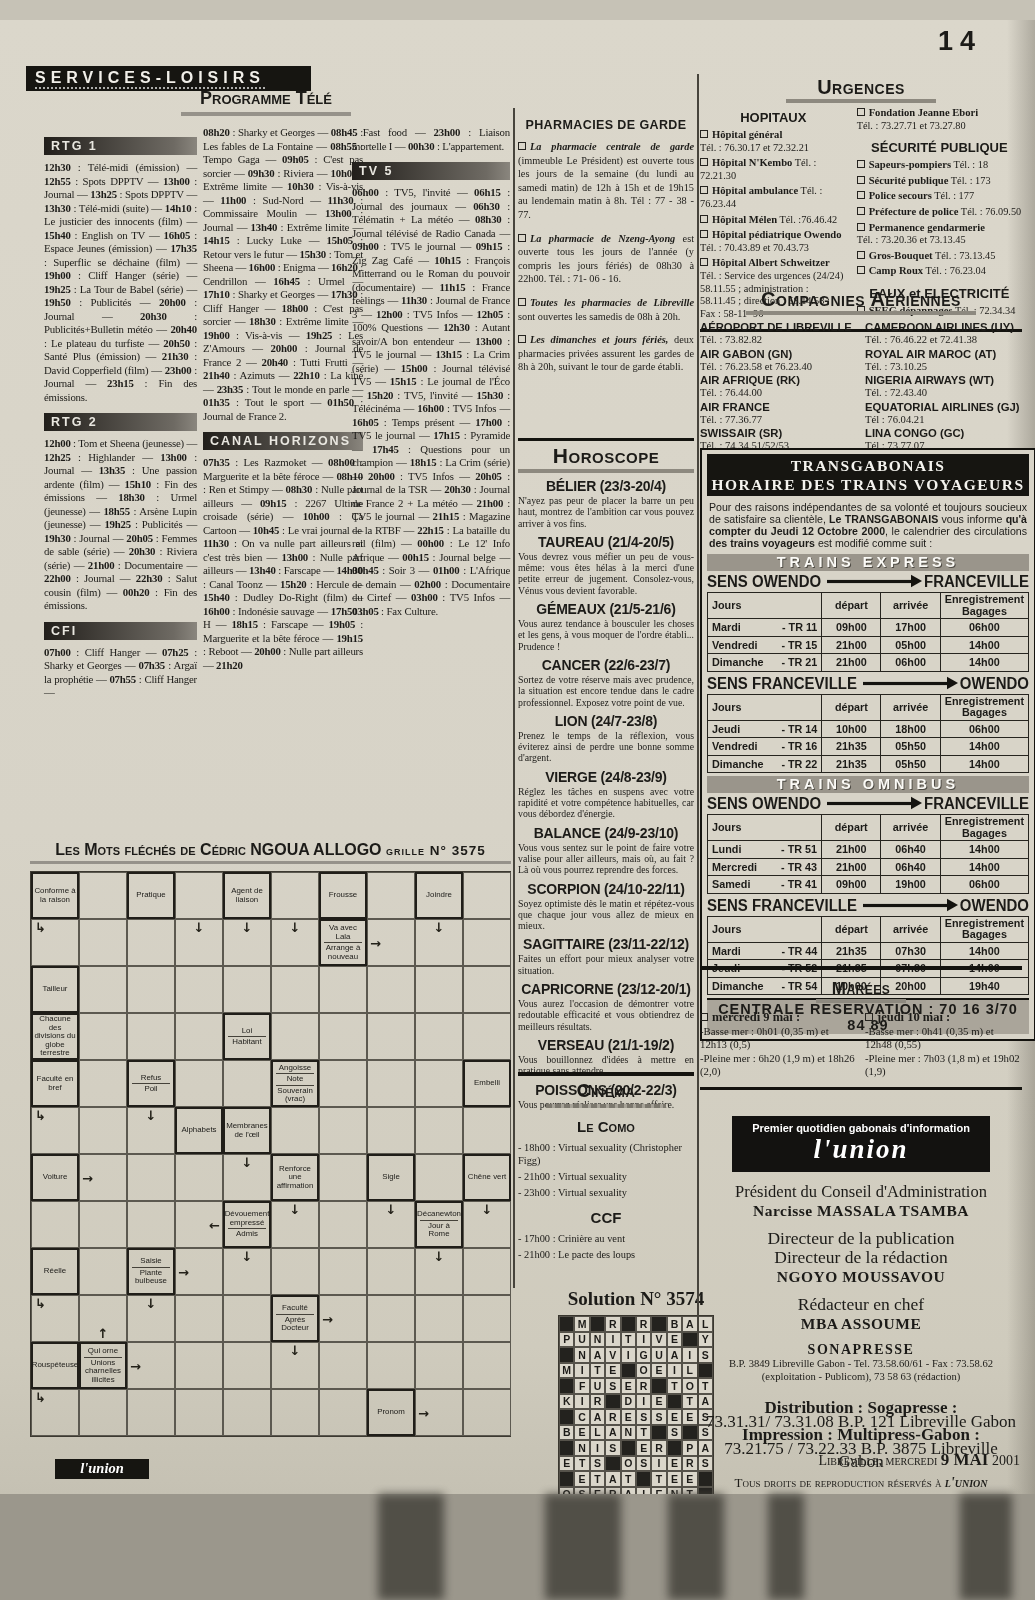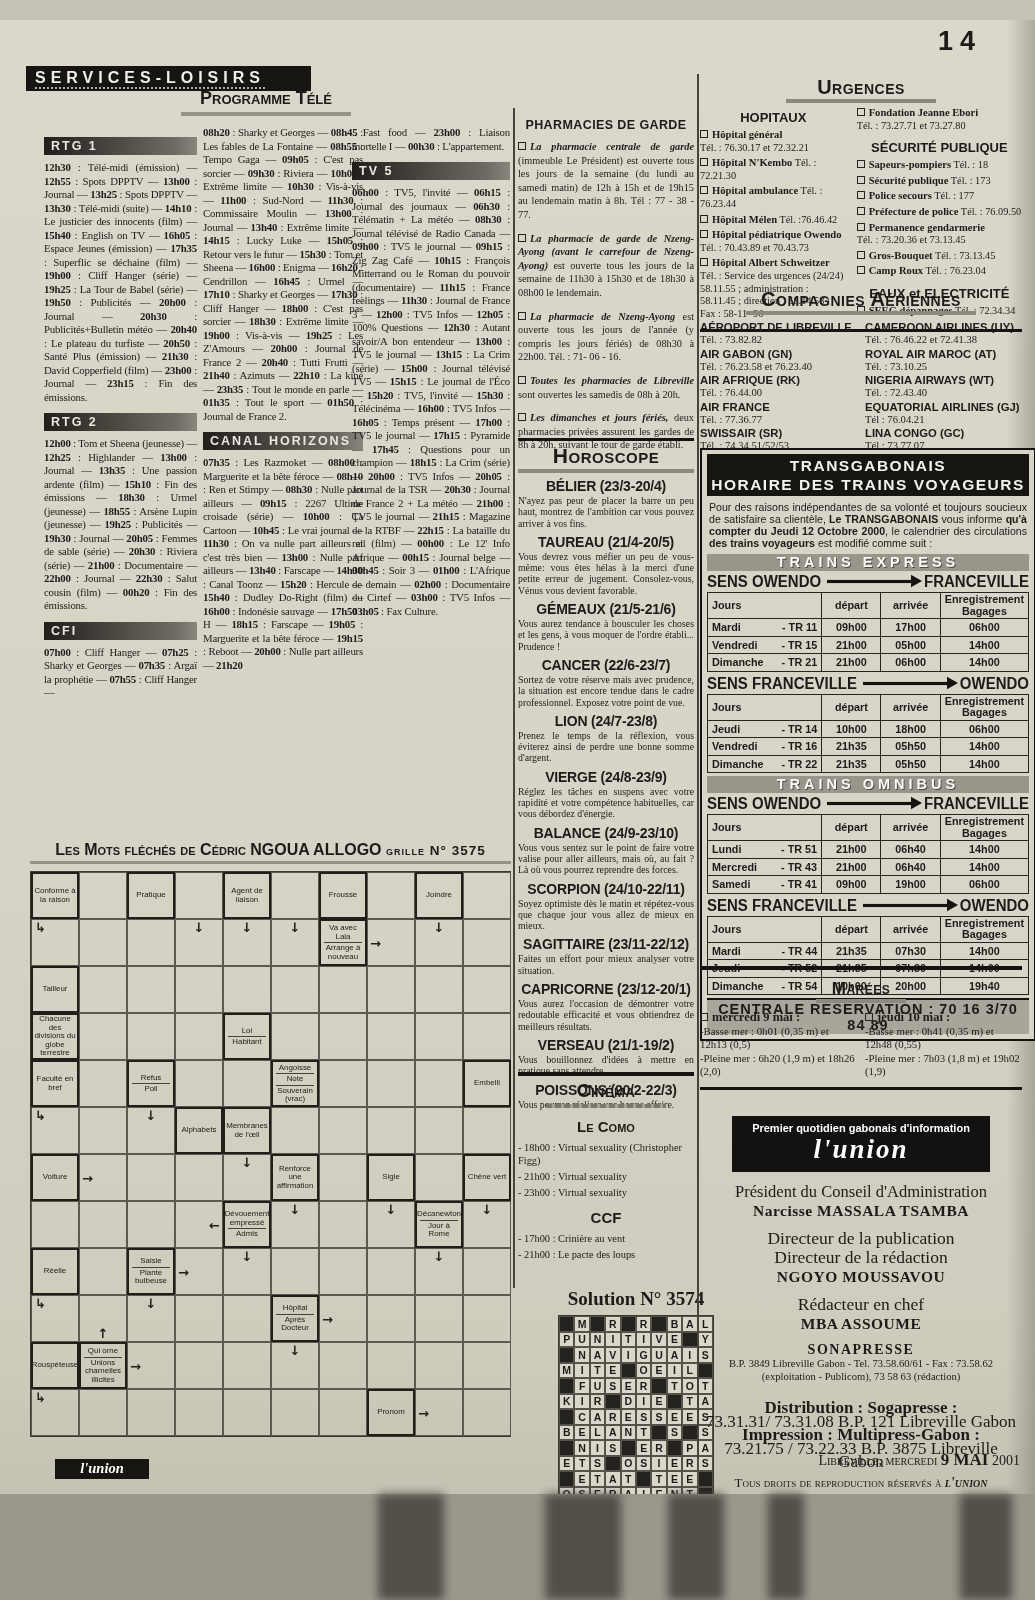--- a/index.html
+++ b/index.html
@@ -69,21 +69,21 @@
   .urg-rule{height:3px;background:#14130f;margin-top:6px;}
   .aer-title{font-size:20px;border-bottom:4px solid #8d897f;width:230px;margin:0 auto 6px;}
   .aer-cols{display:flex;gap:8px;}
   .aer-cols>div{width:50%;}
   .a-item{margin-bottom:1px;}
   .a-name{font-family:"Liberation Sans",sans-serif;font-weight:bold;font-size:11.3px;line-height:13px;}
   .a-tel{font-size:10.6px;line-height:12.5px;}
 
   
   .trains-box{border:2.5px solid #14130f;padding:4px 5px 5px;background:#d8d4c8;}
-  .tr-title{background:#161511;color:#f4f3ee;text-align:center;font-family:Liberation Sans, sans-serif;
+  .tr-title{background:#161511;color:#f4f3ee;text-align:center;font-family:Liberation Serif, serif;
             font-weight:bold;font-size:15.5px;line-height:19px;letter-spacing:1.5px;padding:2px 0;}
   .tr-intro{font-size:10.6px;line-height:12.1px;margin:5px 2px;text-align:justify;
             font-family:"Liberation Sans",sans-serif;}
   .tr-band{background:#9a958b;color:#fbfaf6;text-align:center;font-family:"Liberation Sans",sans-serif;
            font-weight:bold;font-size:14.5px;letter-spacing:4px;padding:0;line-height:17px;
            text-shadow:1px 1px 0 #4e4b44;margin:2px 0;}
   .tr-sens{display:flex;align-items:center;font-family:"Liberation Sans",sans-serif;font-weight:bold;
            font-size:15px;margin:2px 0;transform:scaleY(1.05);}
   .arrowline{flex:1;height:3.5px;background:#14130f;position:relative;margin:0 12px 0 6px;}
   .arrowline:after{content:"";position:absolute;right:-10px;top:-5px;border-left:11px solid #14130f;
@@ -180,21 +180,20 @@
   <div id="tv-col-3" class="tvcol" style="left:352px;top:126px;width:158px;">
       <div class="tvtext">: Fast food — <b>23h00</b> : Liaison mortelle I — <b>00h30</b> : L'appartement.</div>
       <div class="chanbar">TV 5</div>
       <div class="tvtext"><b>06h00</b> : TV5, l'invité — <b>06h15</b> : Journal des journaux — <b>06h30</b> : Télématin + La météo — <b>08h30</b> : Journal télévisé de Radio Canada — <b>09h00</b> : TV5 le journal — <b>09h15</b> : Zig Zag Café — <b>10h15</b> : François Mitterrand ou le Roman du pouvoir (documentaire) — <b>11h15</b> : France feelings — <b>11h30</b> : Journal de France 3 — <b>12h00</b> : TV5 Infos — <b>12h05</b> : 100% Questions — <b>12h30</b> : Autant savoir/A bon entendeur — <b>13h00</b> : TV5 le journal — <b>13h15</b> : La Crim (série) — <b>15h00</b> : Journal télévisé TV5 — <b>15h15</b> : Le journal de l'Éco — <b>15h20</b> : TV5, l'invité — <b>15h30</b> : Télécinéma — <b>16h00</b> : TV5 Infos — <b>16h05</b> : Temps présent — <b>17h00</b> : TV5 le journal — <b>17h15</b> : Pyramide — <b>17h45</b> : Questions pour un champion — <b>18h15</b> : La Crim (série) — <b>20h00</b> : TV5 Infos — <b>20h05</b> : Journal de la TSR — <b>20h30</b> : Journal de France 2 + La météo — <b>21h00</b> : TV5 le journal — <b>21h15</b> : Magazine de la RTBF — <b>22h15</b> : La bataille du rail (film) — <b>00h00</b> : Le 12' Info Afrique — <b>00h15</b> : Journal belge — <b>00h45</b> : Soir 3 — <b>01h00</b> : L'Afrique de demain — <b>02h00</b> : Documentaire du Cirtef — <b>03h00</b> : TV5 Infos — <b>03h05</b> : Fax Culture.</div>
     </div>
 
   <div class="abs" style="left:518px;top:118px;width:176px;">
     <div class="ph-title">PHARMACIES DE GARDE</div>
     <div id="ph-items">
         <div class="ph-item"><span class="sq"></span><i><b>La pharmacie centrale de garde</b></i> (immeuble Le Président) est ouverte tous les jours de la semaine (du lundi au samedi matin) de 12h à 15h et de 19h15 au lendemain matin à 8h. Tél : 77 - 38 - 77.</div>
-        <div class="ph-item"><span class="sq"></span><i><b>La pharmacie de garde de Nzeng-Ayong (avant le carrefour de Nzeng-Ayong)</b></i> est ouverte tous les jours de la semaine de 11h30 à 15h30 et de 18h30 à 08h00 le lendemain.</div>
         <div class="ph-item"><span class="sq"></span><i><b>La pharmacie de Nzeng-Ayong</b></i> est ouverte tous les jours de l'année (y compris les jours fériés) de 08h30 à 22h00. Tél. : 71- 06 - 16.</div>
         <div class="ph-item"><span class="sq"></span><i><b>Toutes les pharmacies de Libreville</b></i> sont ouvertes les samedis de 08h à 20h.</div>
         <div class="ph-item"><span class="sq"></span><i><b>Les dimanches et jours fériés,</b></i> deux pharmacies privées assurent les gardes de 8h à 20h, suivant le tour de garde établi.</div>
       </div>
   </div>
 
   <div class="abs" style="left:518px;top:438px;width:176px;">
     <div class="horo-top"></div>
     <div class="sec-head horo-head">Horoscope</div>
     <div id="horo-signs">
@@ -555,21 +554,21 @@
         </div>
         <div class="xcell">
           <span class="arrow a-up">↑</span>
         </div>
         <div class="xcell">
           <span class="arrow a-down">↓</span>
         </div>
         <div class="xcell"></div>
         <div class="xcell"></div>
         <div class="xcell xclue">
-          <div class="part">Hôpital</div>
+          <div class="part">Faculté</div>
           <div class="part">Après Docteur</div>
         </div>
         <div class="xcell">
           <span class="arrow a-right">→</span>
         </div>
         <div class="xcell"></div>
         <div class="xcell"></div>
         <div class="xcell"></div>
         <div class="xcell xclue">
           <div class="part">Rouspéteuse</div>

